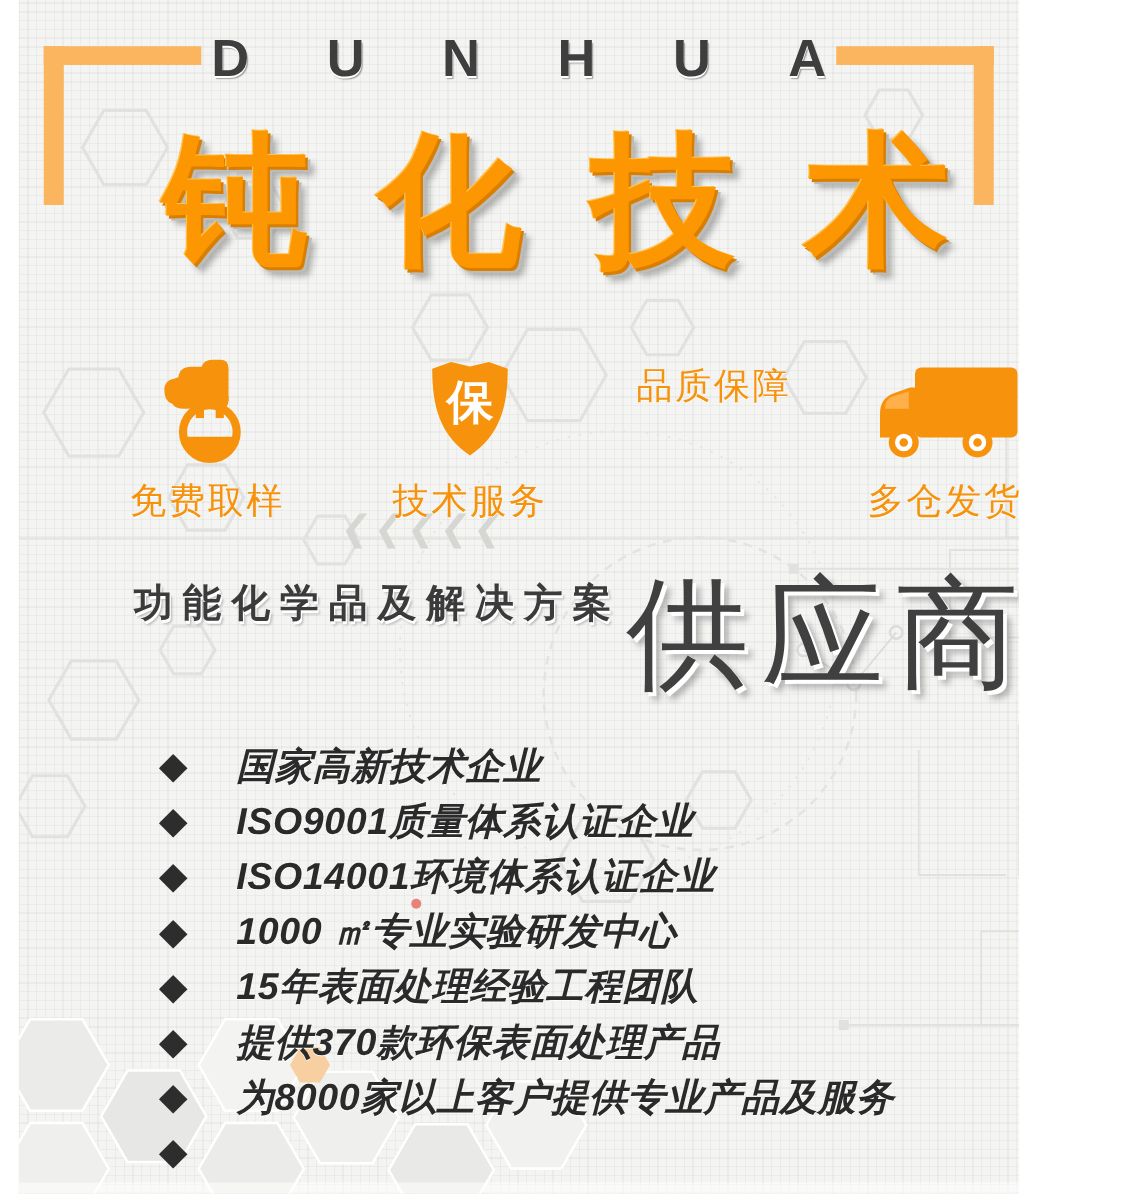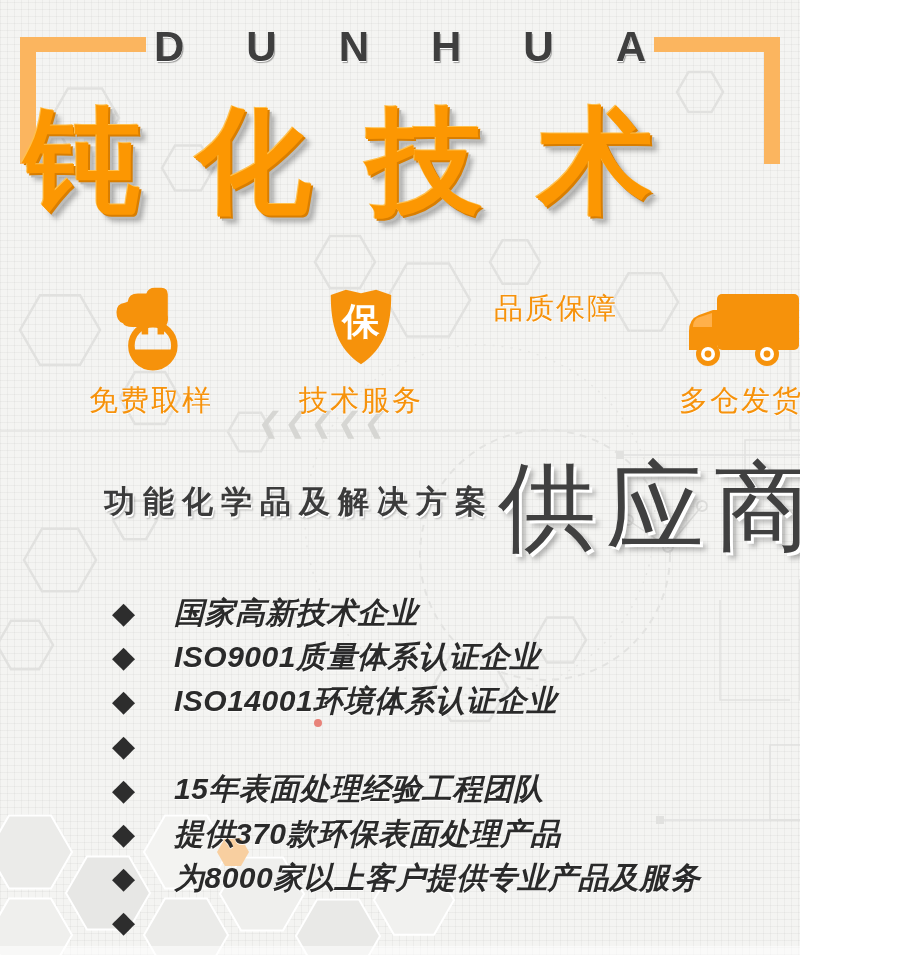--- a/index.html
+++ b/index.html
@@ -3,56 +3,57 @@
 <meta charset="utf-8">
 <style>
   html,body{margin:0;padding:0;}
   body{font-family:"Liberation Sans","DejaVu Sans",sans-serif;}
   #canvas{
     position:relative;width:800px;height:955px;overflow:hidden;
     background-color:#f4f4f2;
     background-image:
       repeating-linear-gradient(0deg, rgba(160,160,158,.10) 0 1px, transparent 1px 7px),
       repeating-linear-gradient(90deg, rgba(160,160,158,.10) 0 1px, transparent 1px 7px);
+    margin-left: 15px;
   }
   .abs{position:absolute;}
   
   #decor{position:absolute;left:0;top:0;width:900px;height:955px;pointer-events:none;z-index:0;}
   
   .bracket{width:110px;height:112px;top:37px;z-index:1;}
   #bracket-left{left:20px;border-top:15px solid #fbb55f;border-left:16px solid #fbb55f;}
   #bracket-right{right:20px;border-top:15px solid #fbb55f;border-right:16px solid #fbb55f;}
   
   #brand{
     left:0;right:0;top:26px;text-align:center;z-index:2;
     font-size:42px;font-weight:700;color:#3e3e3e;
     letter-spacing:62px;padding-left:62px;line-height:1;
     text-shadow:0 1px 0 #ffffff,1px 2px 1px rgba(0,0,0,.35);
   }
   
   #hero-title{
-    left:0;right:0;top:104px;text-align:left;z-index:2;
+    left:0;right:0;top:104px;text-align:right;z-index:2;
     font-size:115px;font-weight:900;line-height:1;color:#fc9702;
     letter-spacing:56px;padding-left:25px;white-space:nowrap;
     text-shadow:-1px -1px 0 #ffc04d,2px 2px 0 #d97e00,4px 4px 0 #bcbcba,7px 7px 5px rgba(90,90,90,.45);
   }
   
   .feature{top:281px;width:210px;text-align:center;z-index:2;}
   .feature .icon-box{height:92px;display:flex;align-items:flex-end;justify-content:center;}
   .feature .feature-label{
     margin-top:8px;font-size:29px;font-weight:400;color:#f6920b;
     letter-spacing:2px;white-space:nowrap;text-shadow:0 1px 0 rgba(255,255,255,.9);
   }
   #feature-0{left:46px;}  #feature-1{left:256px;}
   #feature-2{left:451px;} #feature-3{left:636px;}
   
   #chevrons{left:258px;top:406px;z-index:1;font-size:28px;font-weight:700;
     color:#d6d6d3;letter-spacing:3px;transform:skewX(-8deg);}
   
-  #tagline{left:104px;top:462px;z-index:2;display:flex;align-items:center;white-space:nowrap;}
+  #tagline{left:92px;top:462px;z-index:2;display:flex;align-items:flex-start;white-space:nowrap;}
   #tagline-prefix{
     font-size:31px;font-weight:700;color:#3b3b3b;letter-spacing:8px;
     margin-bottom:12px;text-shadow:1px 2px 0 #ffffff,2px 3px 2px rgba(0,0,0,.25);
   }
   #tagline-highlight{
     font-size:98px;font-weight:400;color:#404040;line-height:.93;letter-spacing:10px;
     margin-left:4px;text-shadow:3px 3px 0 #ffffff,6px 6px 5px rgba(60,60,60,.38);
   }
   
   #credential-list{left:112px;top:591px;right:30px;z-index:2;list-style:none;margin:0;padding:0;}
@@ -184,20 +185,21 @@
     <li>
       <span class="bullet-diamond">◆</span>
       <span class="credential-text">ISO9001质量体系认证企业</span>
     </li>
     <li>
       <span class="bullet-diamond">◆</span>
       <span class="credential-text">ISO14001环境体系认证企业</span>
     </li>
     <li>
       <span class="bullet-diamond">◆</span>
+      <span class="credential-text">1000 ㎡专业实验研发中心</span>
     </li>
     <li>
       <span class="bullet-diamond">◆</span>
       <span class="credential-text">15年表面处理经验工程团队</span>
     </li>
     <li>
       <span class="bullet-diamond">◆</span>
       <span class="credential-text">提供370款环保表面处理产品</span>
     </li>
     <li>

